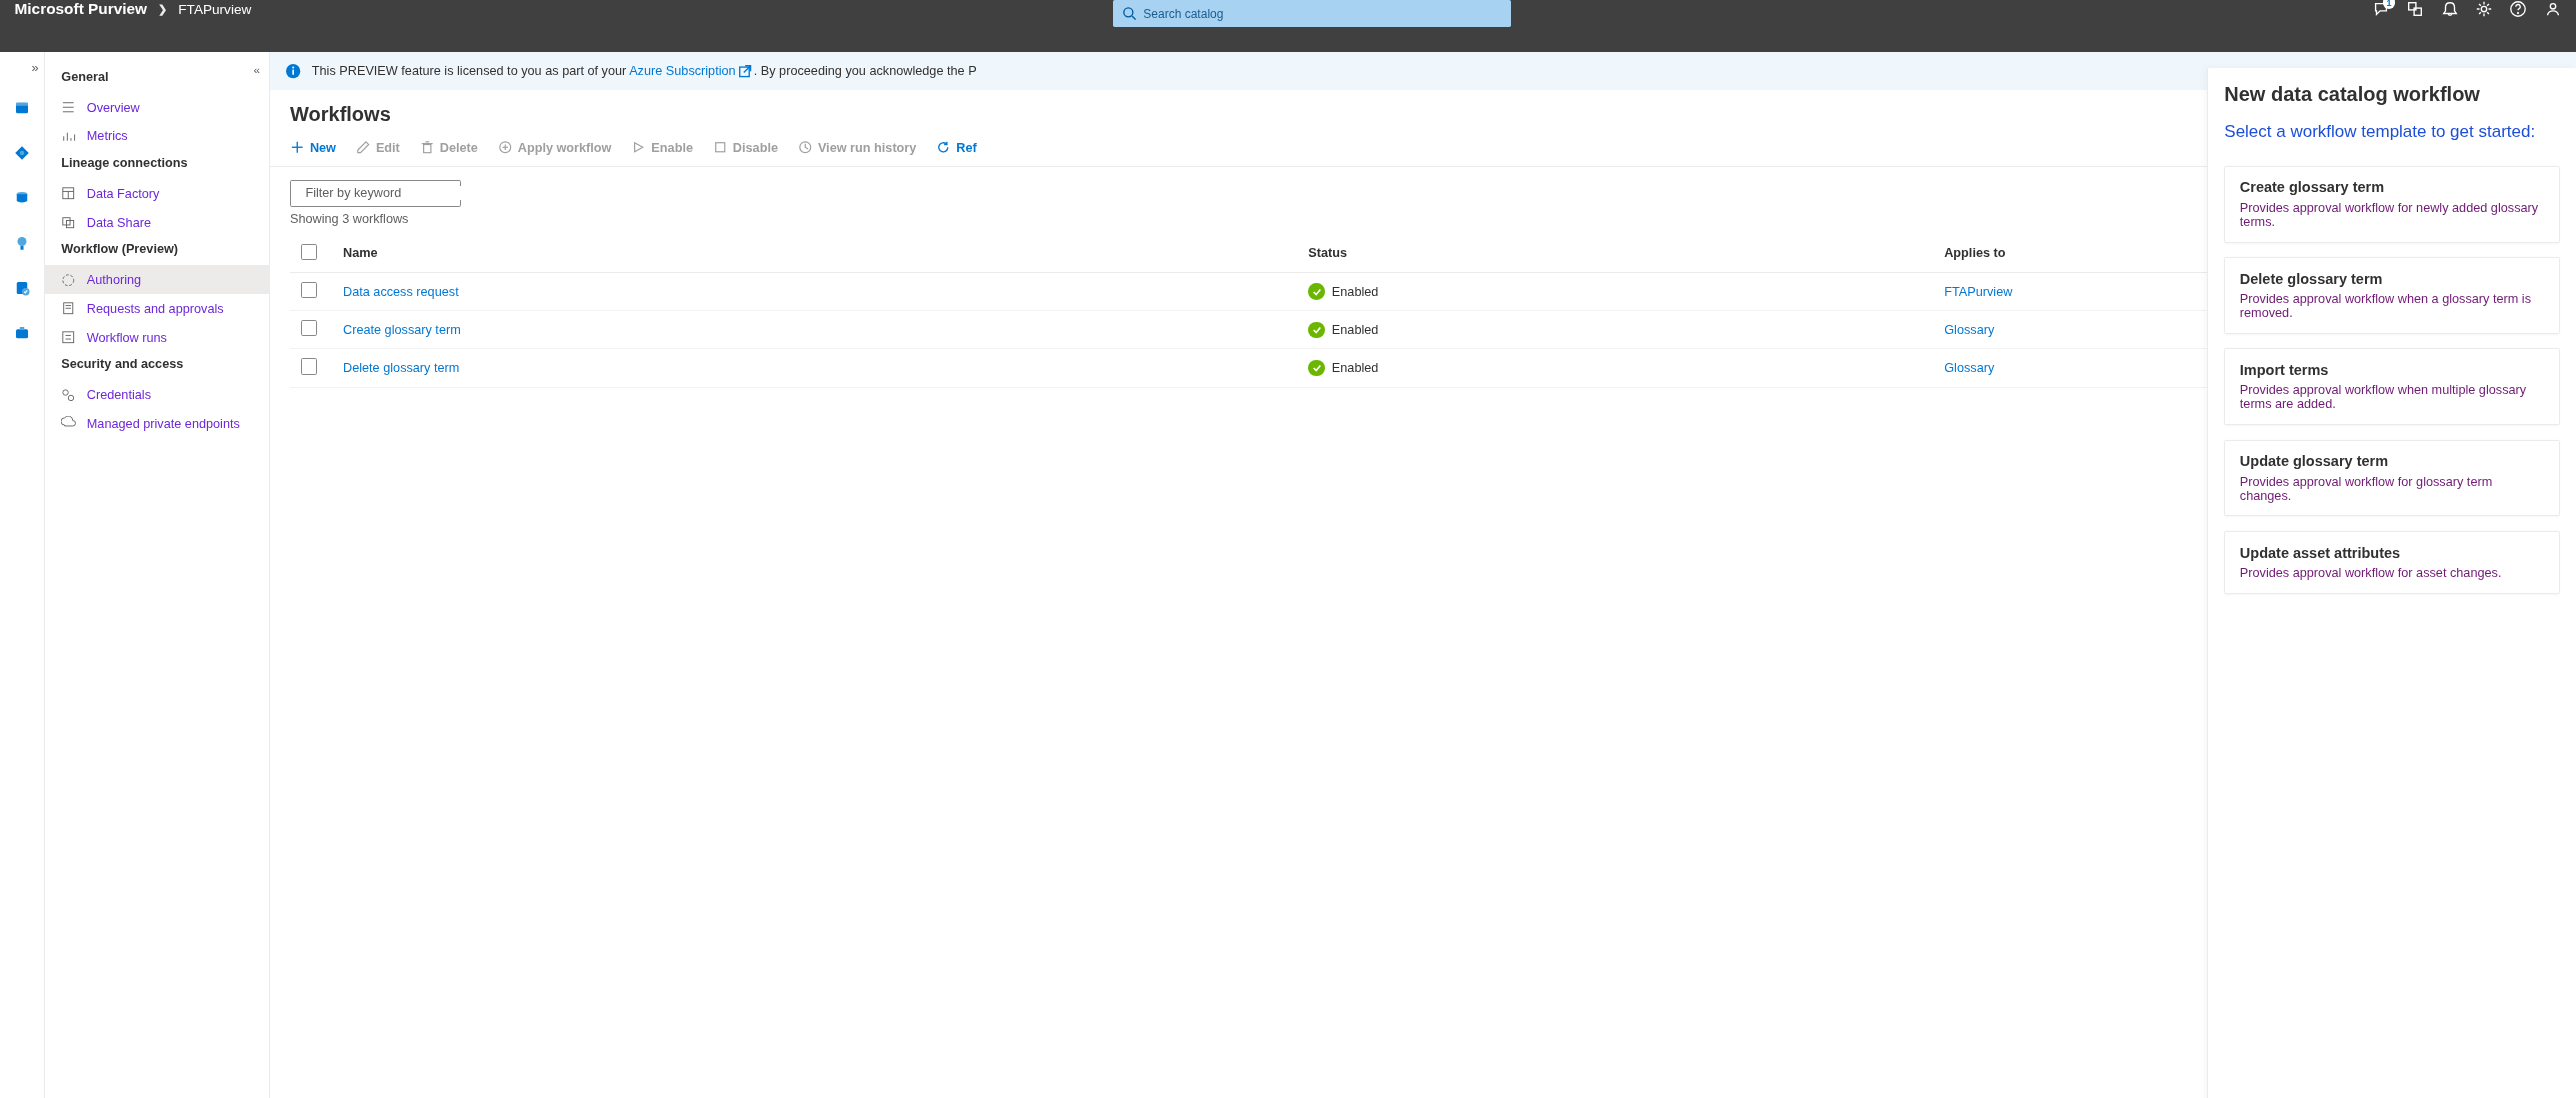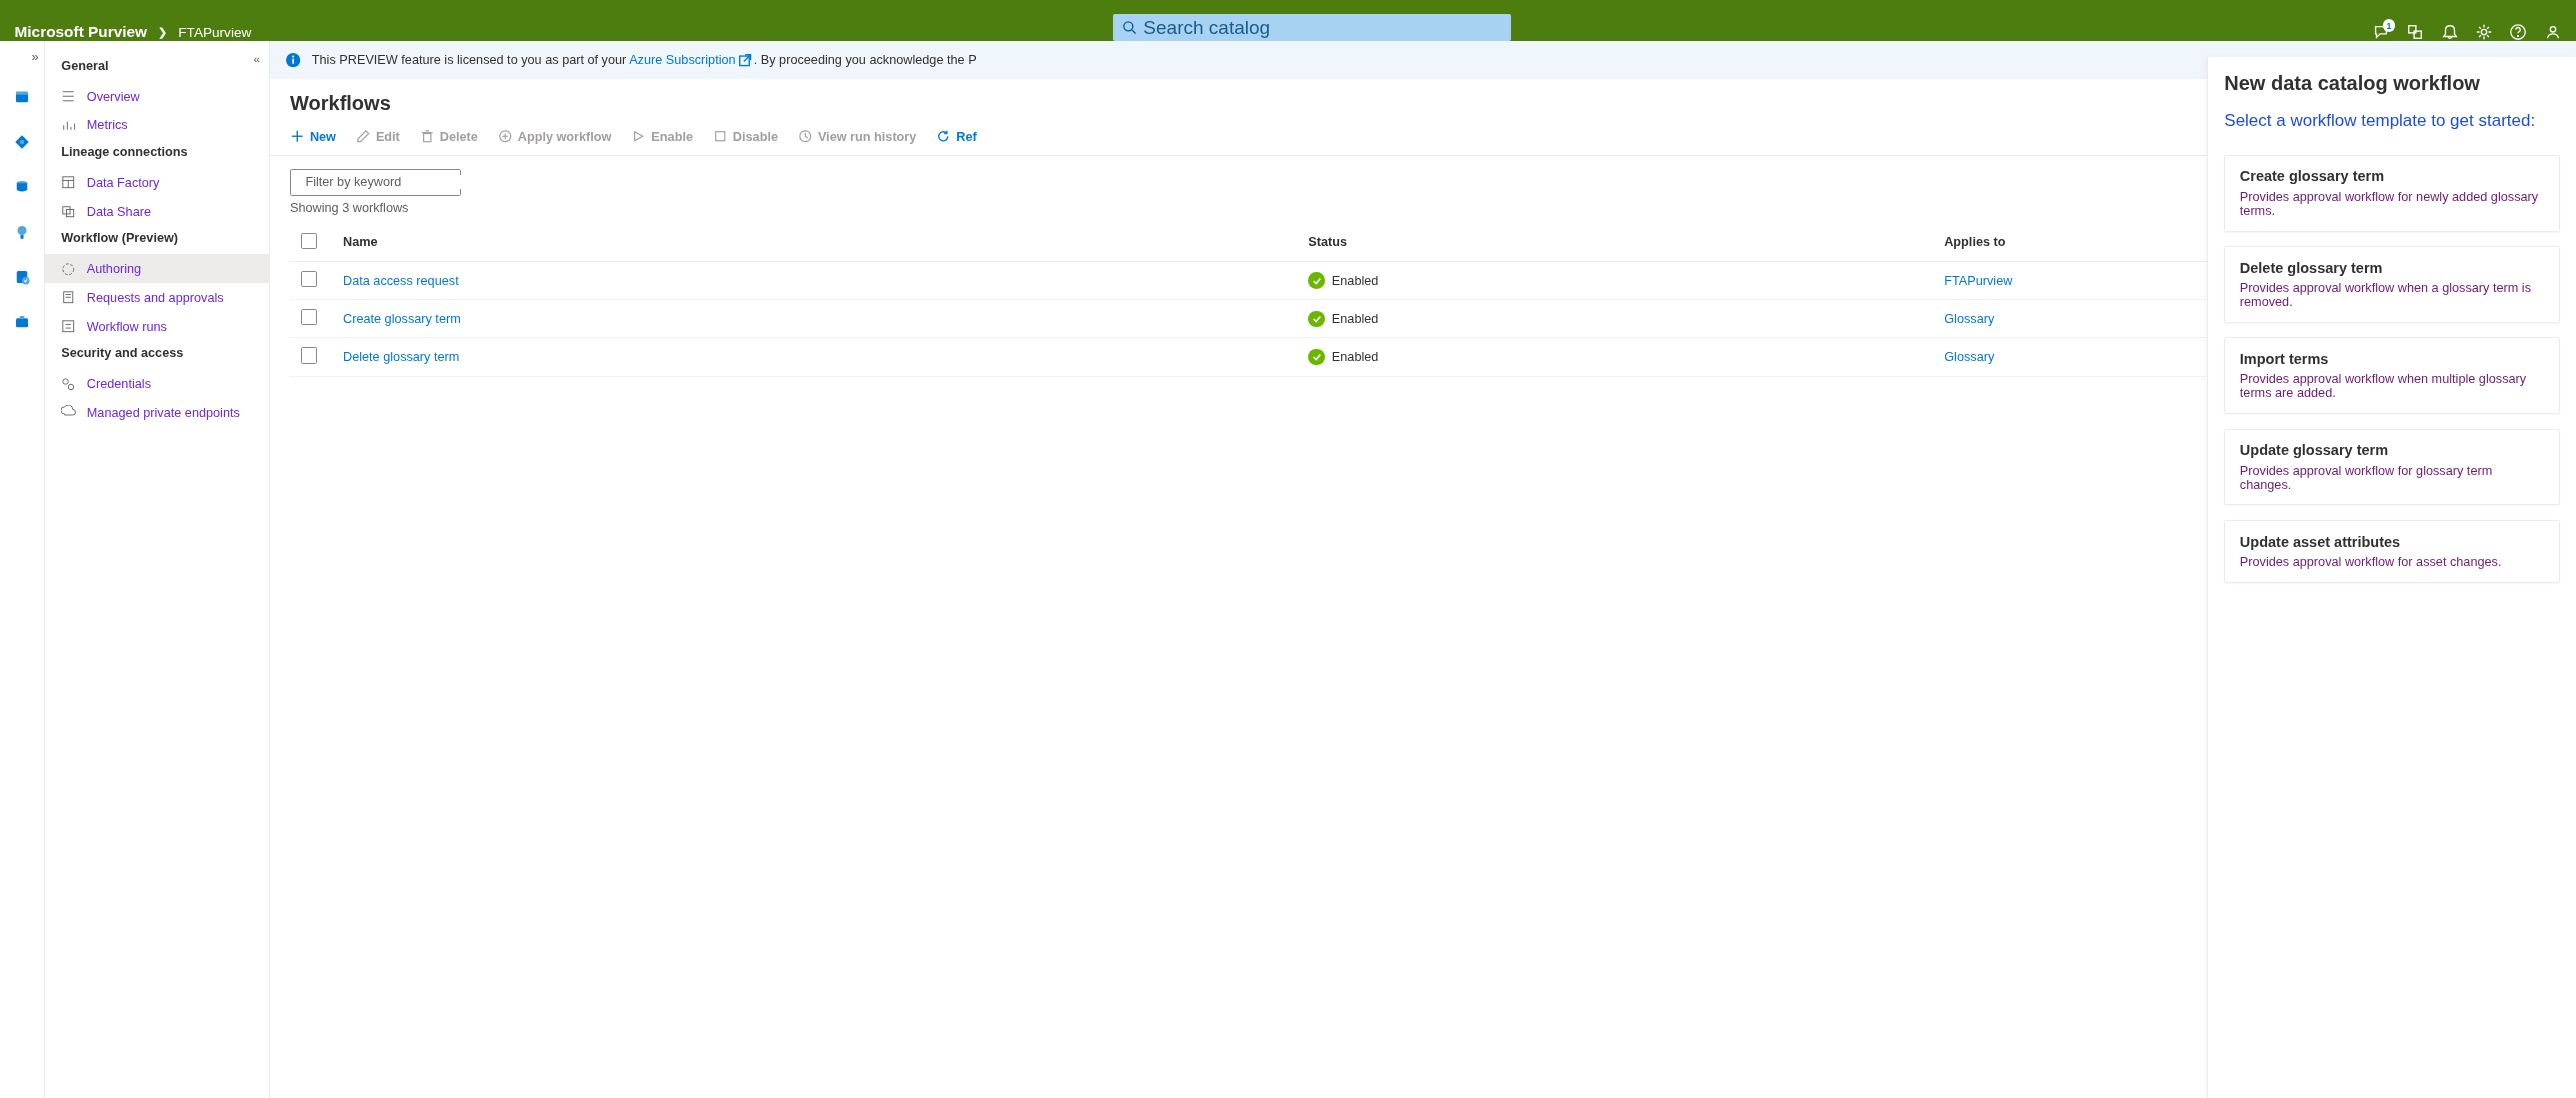--- a/index.html
+++ b/index.html
@@ -1,26 +1,26 @@
 <!DOCTYPE html>
 <html style="font-size:14.5px"><head>
 <meta charset="utf-8">
 <style>
   * { box-sizing: border-box; margin: 0; padding: 0; }
   body { font-family: "Segoe UI", -apple-system, sans-serif; font-size: 12.7px; color: #323130; overflow: hidden; }
   
   
-  .topbar { height: 41px; background: #4d7c0f; color: #fff; display: flex; align-items: flex-end; padding: 0 14.5px; }
+  .topbar { height: 52px; background: #404040; color: #fff; display: flex; align-items: flex-start; padding: 0 14.5px; }
   .topbar-brand { font-size: 15.4px; font-weight: 600; display: flex; align-items: center; gap: 11px; }
   .topbar-brand .chevron { font-size: 11px; opacity: 0.9; }
   .topbar-account { font-size: 13.6px; font-weight: 400; }
   .topbar-center { flex: 1; display: flex; justify-content: center; }
   .search-box { width: 398px; height: 27px; background: #a7d2f2; border-radius: 1.8px; display: flex; align-items: center; padding: 0 9px; color: #005a9e; }
   .search-box svg { width: 14.5px; height: 14.5px; margin-right: 7.2px; }
-  .search-box input { flex:1; border:none; background:transparent; outline:none; font-size:19px; color:#005a9e; }
+  .search-box input { flex:1; border:none; background:transparent; outline:none; font-size:12px; color:#005a9e; }
   .search-box input::placeholder { color:#1a5c8f; }
   .topbar-icons { display:flex; align-items:center; gap: 16.3px; }
   .topbar-icons .ticon { width:18px; height:18px; display:flex; align-items:center; justify-content:center; cursor:pointer; position:relative; }
   .badge { position:absolute; top:-3.6px; right:-5.4px; background:#fff; color:#0078d4; border-radius:50%; width:12.7px; height:12.7px; font-size:9px; font-weight:600; display:flex; align-items:center; justify-content:center; }
 
   .app-body { display:flex; height: calc(100vh - 41px); min-height: 558px; }
 
   
   .rail { width: 45px; border-right: 0.9px solid #edebe9; display:flex; flex-direction:column; align-items:center; padding-top: 9px; gap: 20px; }
   .rail .collapse-btn { align-self:flex-end; margin-right:5.4px; color:#605e5c; cursor:pointer; font-size:12.7px; }

